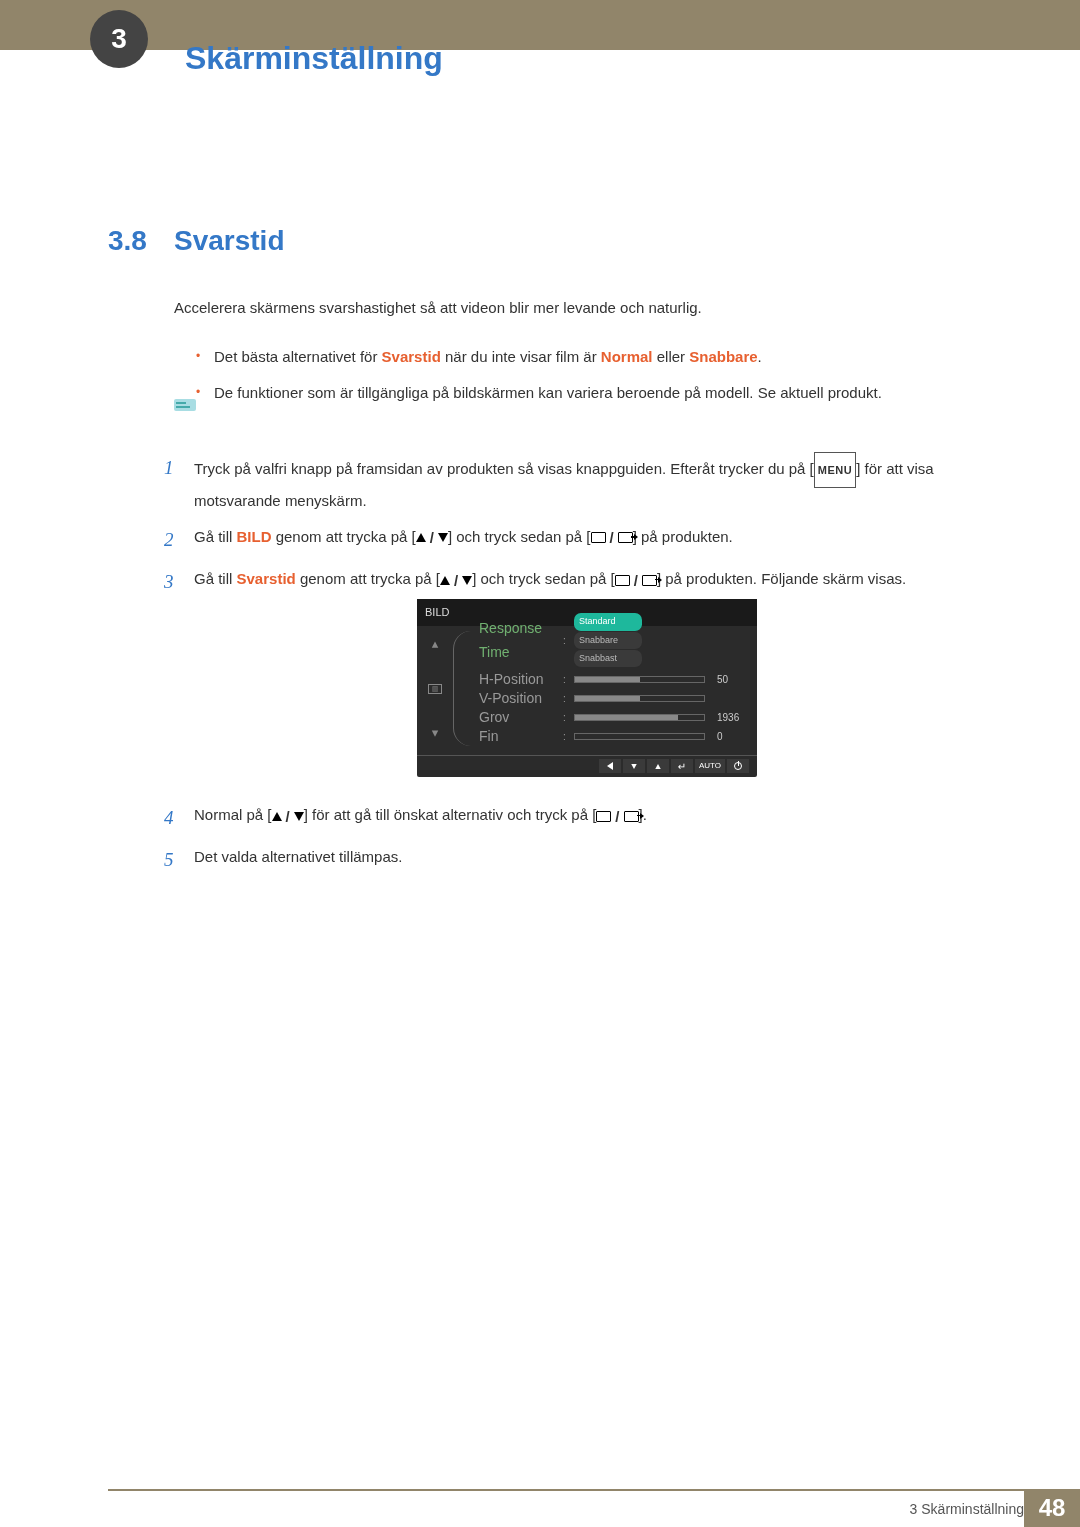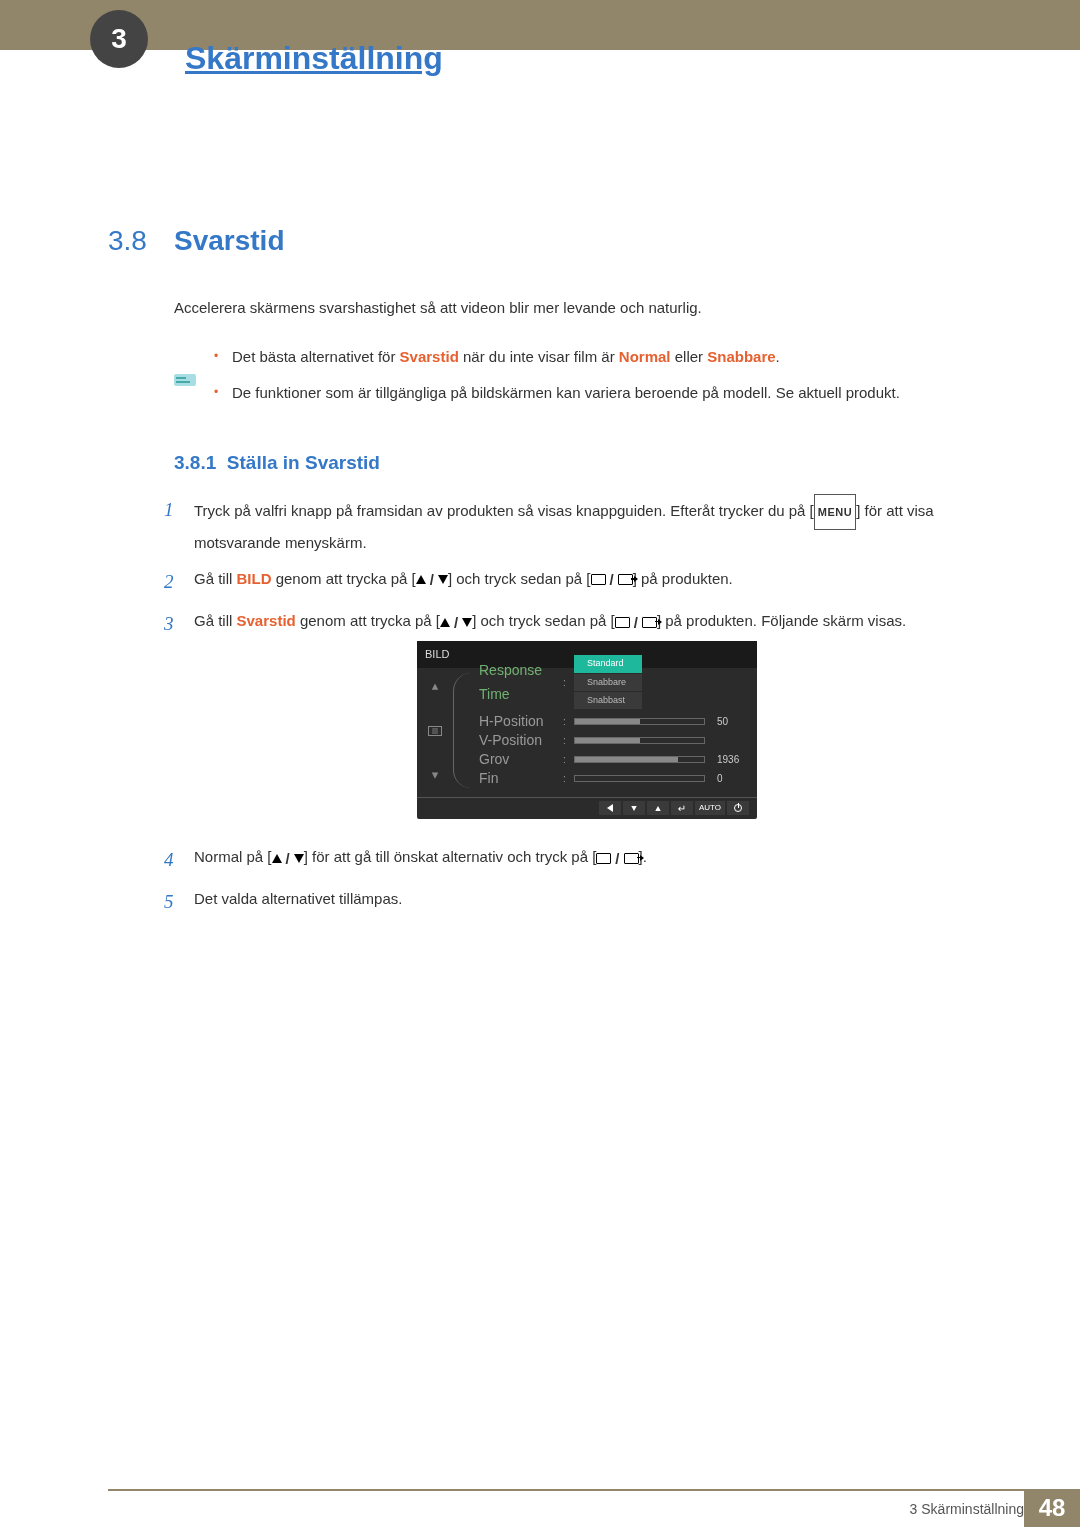--- a/index.html
+++ b/index.html
@@ -32,53 +32,52 @@
       font-weight: bold;
       z-index: 2;
     }
     .header-title {
       position: absolute;
       top: 40px;
       left: 185px;
       color: #3478c7;
       font-size: 32px;
       font-weight: bold;
-      text-decoration: underline;
     }
     .content {
       padding: 175px 100px 0px 108px;
     }
     .section-row {
       display: flex;
       align-items: baseline;
       margin-bottom: 40px;
     }
     .section-num {
       color: #3478c7;
       font-size: 28px;
-      font-weight: normal;
+      font-weight: bold;
       width: 66px;
     }
     .section-title {
       color: #3478c7;
       font-size: 28px;
       font-weight: bold;
     }
     .intro-text {
       margin-left: 66px;
       font-size: 15px;
       color: #333;
       margin-bottom: 25px;
       line-height: 1.5;
     }
     .note-block {
       margin-left: 66px;
       display: flex;
-      align-items: center;
-      gap: 18px;
+      align-items: flex-end;
+      gap: 0;
       margin-bottom: 35px;
     }
     .note-icon {
       color: #5ec2ce;
       font-size: 18px;
       margin-top: 2px;
       width: 22px;
       flex-shrink: 0;
     }
     .note-list {
@@ -232,24 +231,25 @@
     }
     .osd-label { width: 78px; color: #70b070; font-size: 14px; }
     .osd-label.dim { color: #999; }
     .osd-colon { color: #999; width:5px;}
     .osd-val-box { flex:1; }
     .osd-dropdown {
       width: 68px;
       font-size: 9px;
     }
     .osd-dd-item {
-      padding: 1px 13px;
+      padding: 1px 5px;
       background: #3a3a3a;
       color: #bbb;
       border-bottom: 1px solid #2b2b2b;
+      border-radius: 7px;
     }
     .osd-dd-item.sel { background: #1eb89c; color:#fff; }
     .osd-slider {
       height: 7px;
       border: 1px solid #666;
       position: relative;
       margin-right: 6px;
       flex: 1;
     }
     .osd-slider-fill {
@@ -346,23 +346,20 @@
         </svg>
     </div>
     <ul class="note-list">
       <li>
         <span>Det bästa alternativet för </span><span class="hl-bold">Svarstid</span><span> när du inte visar film är </span><span class="hl-bold">Normal</span><span> eller </span><span class="hl-bold">Snabbare</span><span>.</span>
       </li>
       <li>De funktioner som är tillgängliga på bildskärmen kan variera beroende på modell. Se aktuell produkt.</li>
     </ul>
   </div>
 
-  <div class="sub-section">
-    <span>3.8.1</span>&nbsp;&nbsp;<span>Ställa in Svarstid</span>
-  </div>
 
   <ol class="steps">
     <li>
       <span class="step-num">1</span>
       <span class="step-body">
         <span>Tryck på valfri knapp på framsidan av produkten så visas knappguiden. Efteråt trycker du på [</span><span class="key-menu">MENU</span><span>] för att visa motsvarande menyskärm.</span>
       </span>
     </li>
     <li>
       <span class="step-num">2</span>

